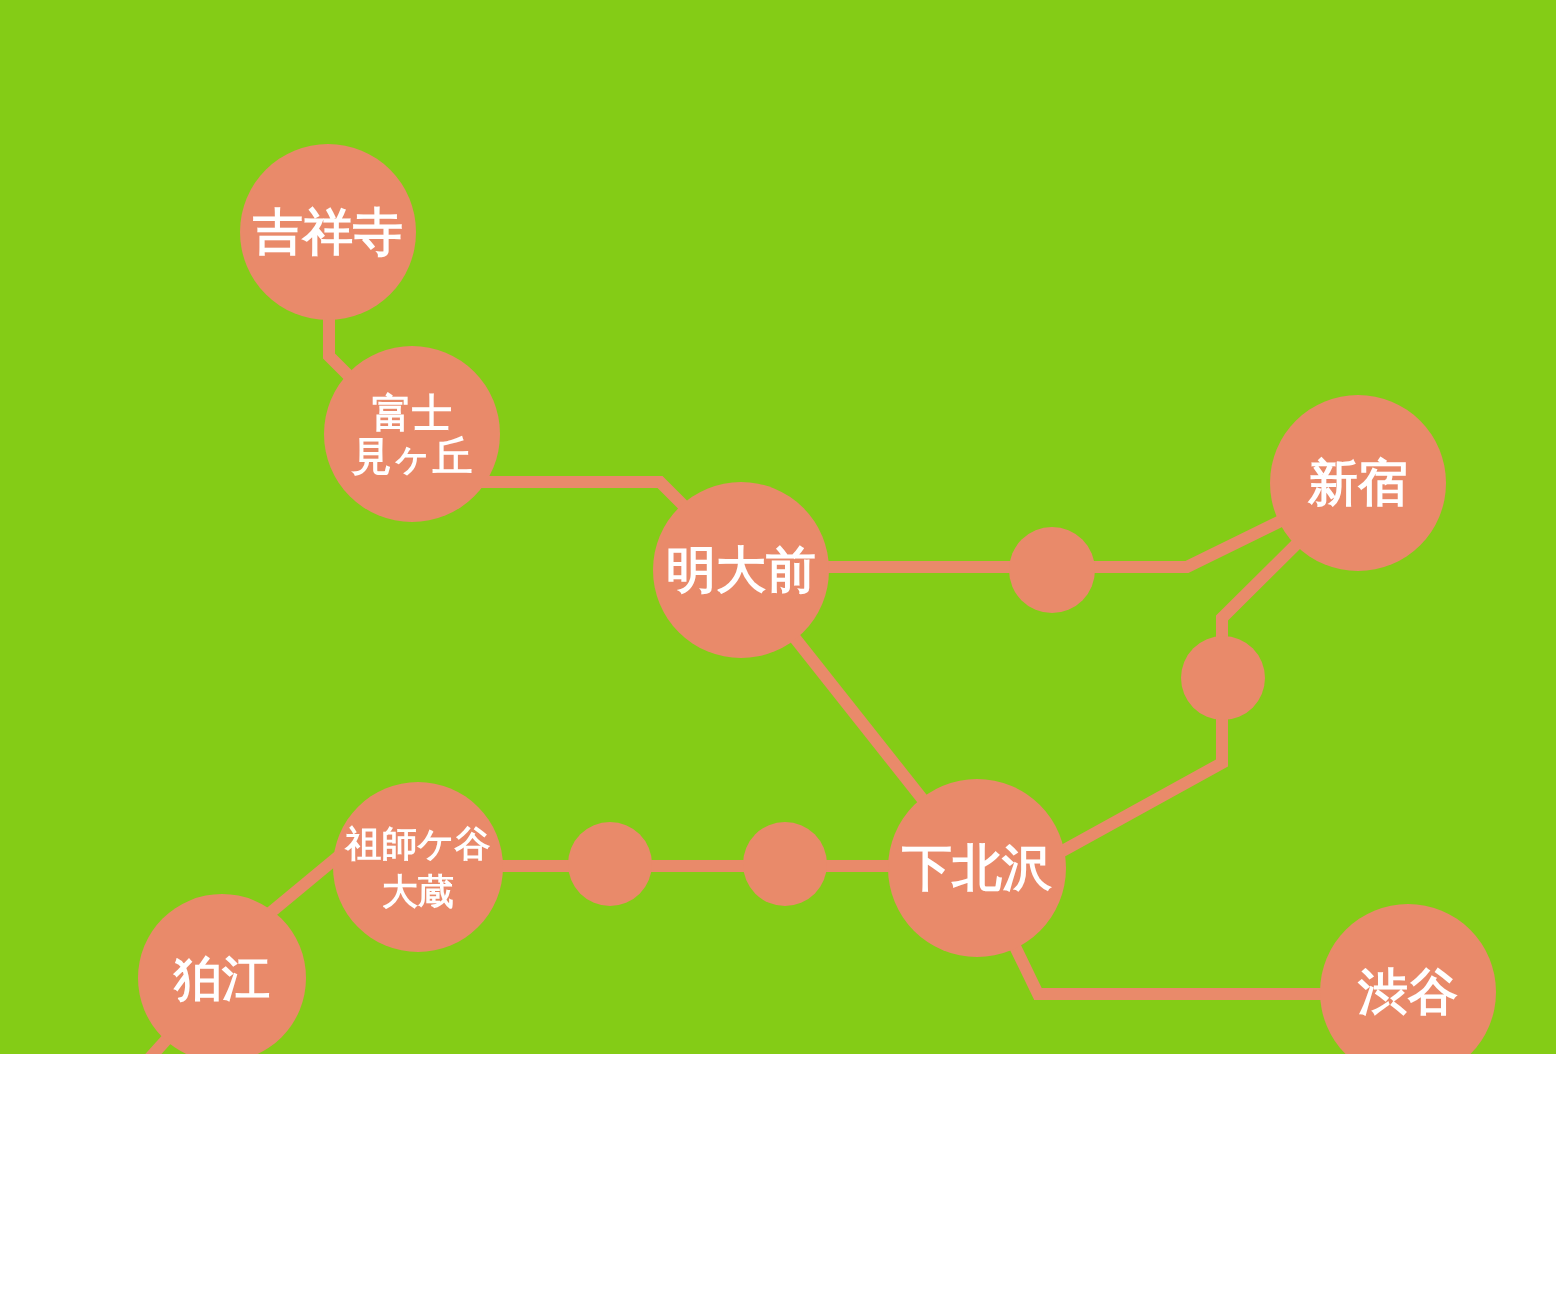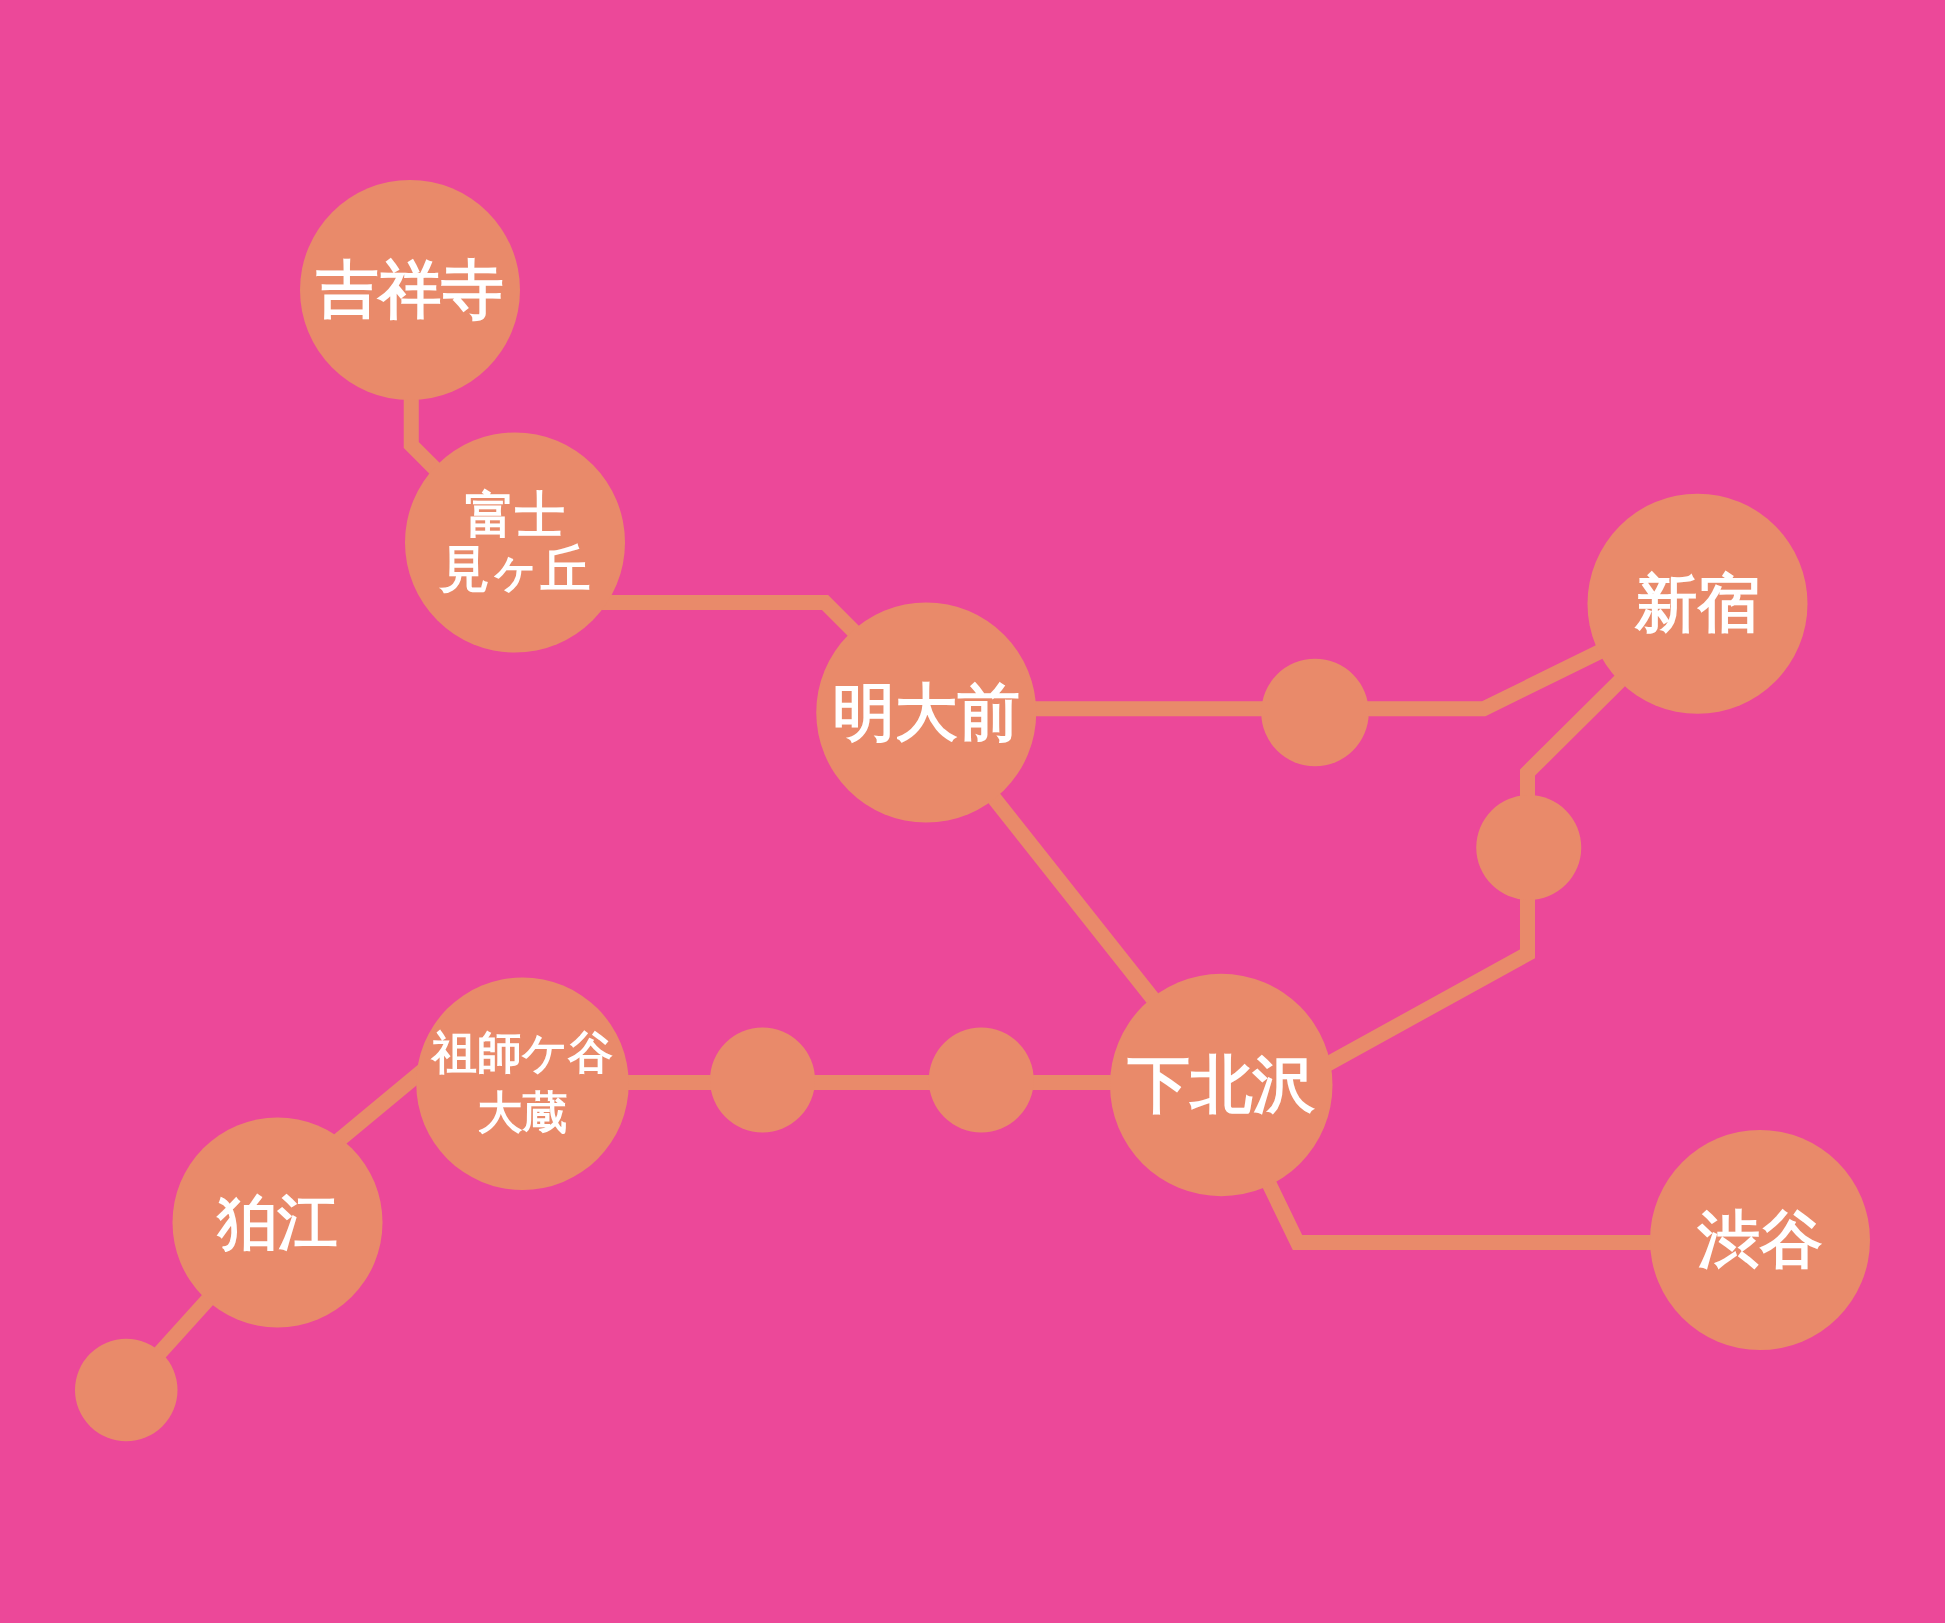--- a/index.html
+++ b/index.html
@@ -3,22 +3,22 @@
 <meta charset="utf-8">
 <style>
   html, body {
     margin: 0;
     padding: 0;
     background: #ffffff;
   }
   .canvas-wrap {
     position: relative;
     width: 1556px;
-    height: 1298px;
-    background: #ec4899;
+    height: 1054px;
+    background: #84cc16;
     overflow: hidden;
   }
   svg {
     display: block;
     width: 1556px;
     height: 1298px;
     font-family: "DejaVu Sans", "Liberation Sans", sans-serif;
   }
   text {
     font-weight: bold;

